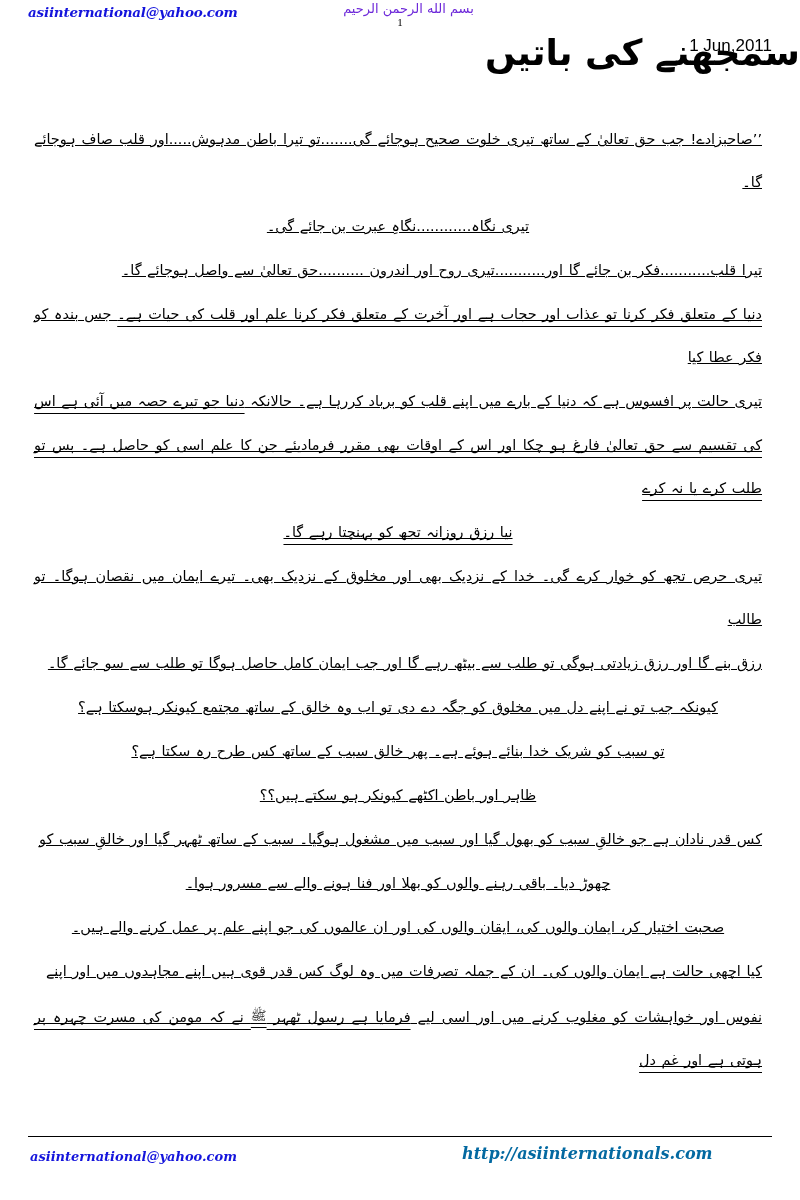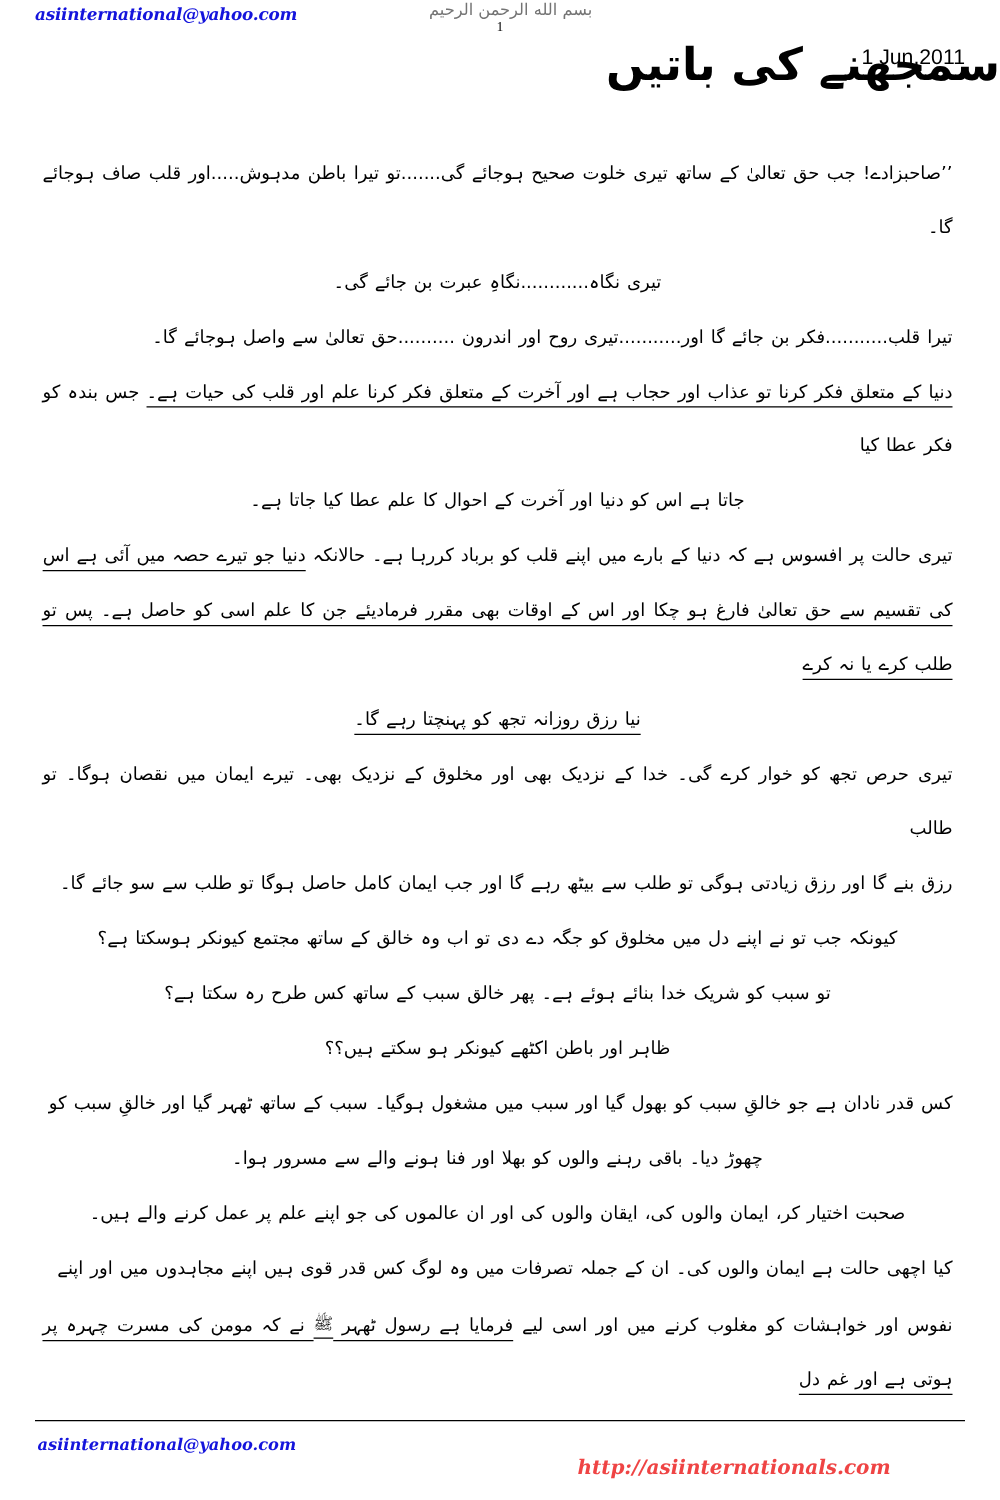--- a/index.html
+++ b/index.html
@@ -16,20 +16,21 @@
     font-family: "DejaVu Sans", "Liberation Sans", sans-serif;
     color: #000000;
   }
 
   .page {
     position: relative;
     width: 800px;
     height: 1200px;
     box-sizing: border-box;
     padding: 0;
+    text-decoration: underline;
   }
 
   
   .header {
     position: relative;
     height: 118px;
   }
   .header-email {
     position: absolute;
     left: 28px;
@@ -56,21 +57,21 @@
   .bismillah {
     position: absolute;
     left: 17px;
     right: 0;
     top: 2px;
     text-align: center;
     direction: rtl;
     font-family: "DejaVu Sans", sans-serif;
     font-size: 13px;
     line-height: 1.1;
-    color: #737373;
+    color: #6d28d9;
   }
   .page-number {
     position: absolute;
     left: 0;
     right: 0;
     top: 16px;
     text-align: center;
     direction: ltr;
     font-family: "Liberation Serif", "DejaVu Serif", serif;
     font-size: 11px;
@@ -159,27 +160,27 @@
     font-family: "DejaVu Serif", "Liberation Serif", serif;
     font-style: italic;
     font-weight: bold;
     font-size: 13px;
     color: #1414dc;
     white-space: nowrap;
   }
   .footer-url {
     position: absolute;
     left: 462px;
-    top: 28px;
+    top: 8px;
     direction: ltr;
     font-family: "DejaVu Serif", "Liberation Serif", serif;
     font-style: italic;
     font-weight: bold;
     font-size: 16px;
-    color: #ef4444;
+    color: #0369a1;
     white-space: nowrap;
   }
 </style>
 </head>
 <body>
 
 <div class="page">
 
   <div class="header">
     <div class="header-email">asiinternational@yahoo.com</div>
@@ -196,21 +197,20 @@
   <div class="body-area">
 
     <p class="para">’’صاحبزادے! جب حق تعالیٰ کے ساتھ تیری خلوت صحیح ہوجائے گی.......تو تیرا باطن مدہوش.....اور قلب صاف ہوجائے گا۔</p>
 
     <p class="para center">تیری نگاہ............نگاہِ عبرت بن جائے گی۔</p>
 
     <p class="para">تیرا قلب...........فکر بن جائے گا اور...........تیری روح اور اندرون ..........حق تعالیٰ سے واصل ہوجائے گا۔</p>
 
     <p class="para"><span class="u">دنیا کے متعلق فکر کرنا تو عذاب اور حجاب ہے اور آخرت کے متعلق فکر کرنا علم اور قلب کی حیات ہے۔</span><span class="nou"> جس بندہ کو فکر عطا کیا</span></p>
 
-    <p class="para center">جاتا ہے اس کو دنیا اور آخرت کے احوال کا علم عطا کیا جاتا ہے۔</p>
 
     <p class="para"><span class="nou">تیری حالت پر افسوس ہے کہ دنیا کے بارے میں اپنے قلب کو برباد کررہا ہے۔ حالانکہ </span><span class="u">دنیا جو تیرے حصہ میں آئی ہے اس</span></p>
 
     <p class="para underlined">کی تقسیم سے حق تعالیٰ فارغ ہو چکا اور اس کے اوقات بھی مقرر فرمادیئے جن کا علم اسی کو حاصل ہے۔ پس تو طلب کرے یا نہ کرے</p>
 
     <p class="para center underlined">نیا رزق روزانہ تجھ کو پہنچتا رہے گا۔</p>
 
     <p class="para">تیری حرص تجھ کو خوار کرے گی۔ خدا کے نزدیک بھی اور مخلوق کے نزدیک بھی۔ تیرے ایمان میں نقصان ہوگا۔ تو طالب</p>
 
     <p class="para">رزق بنے گا اور رزق زیادتی ہوگی تو طلب سے بیٹھ رہے گا اور جب ایمان کامل حاصل ہوگا تو طلب سے سو جائے گا۔</p>

